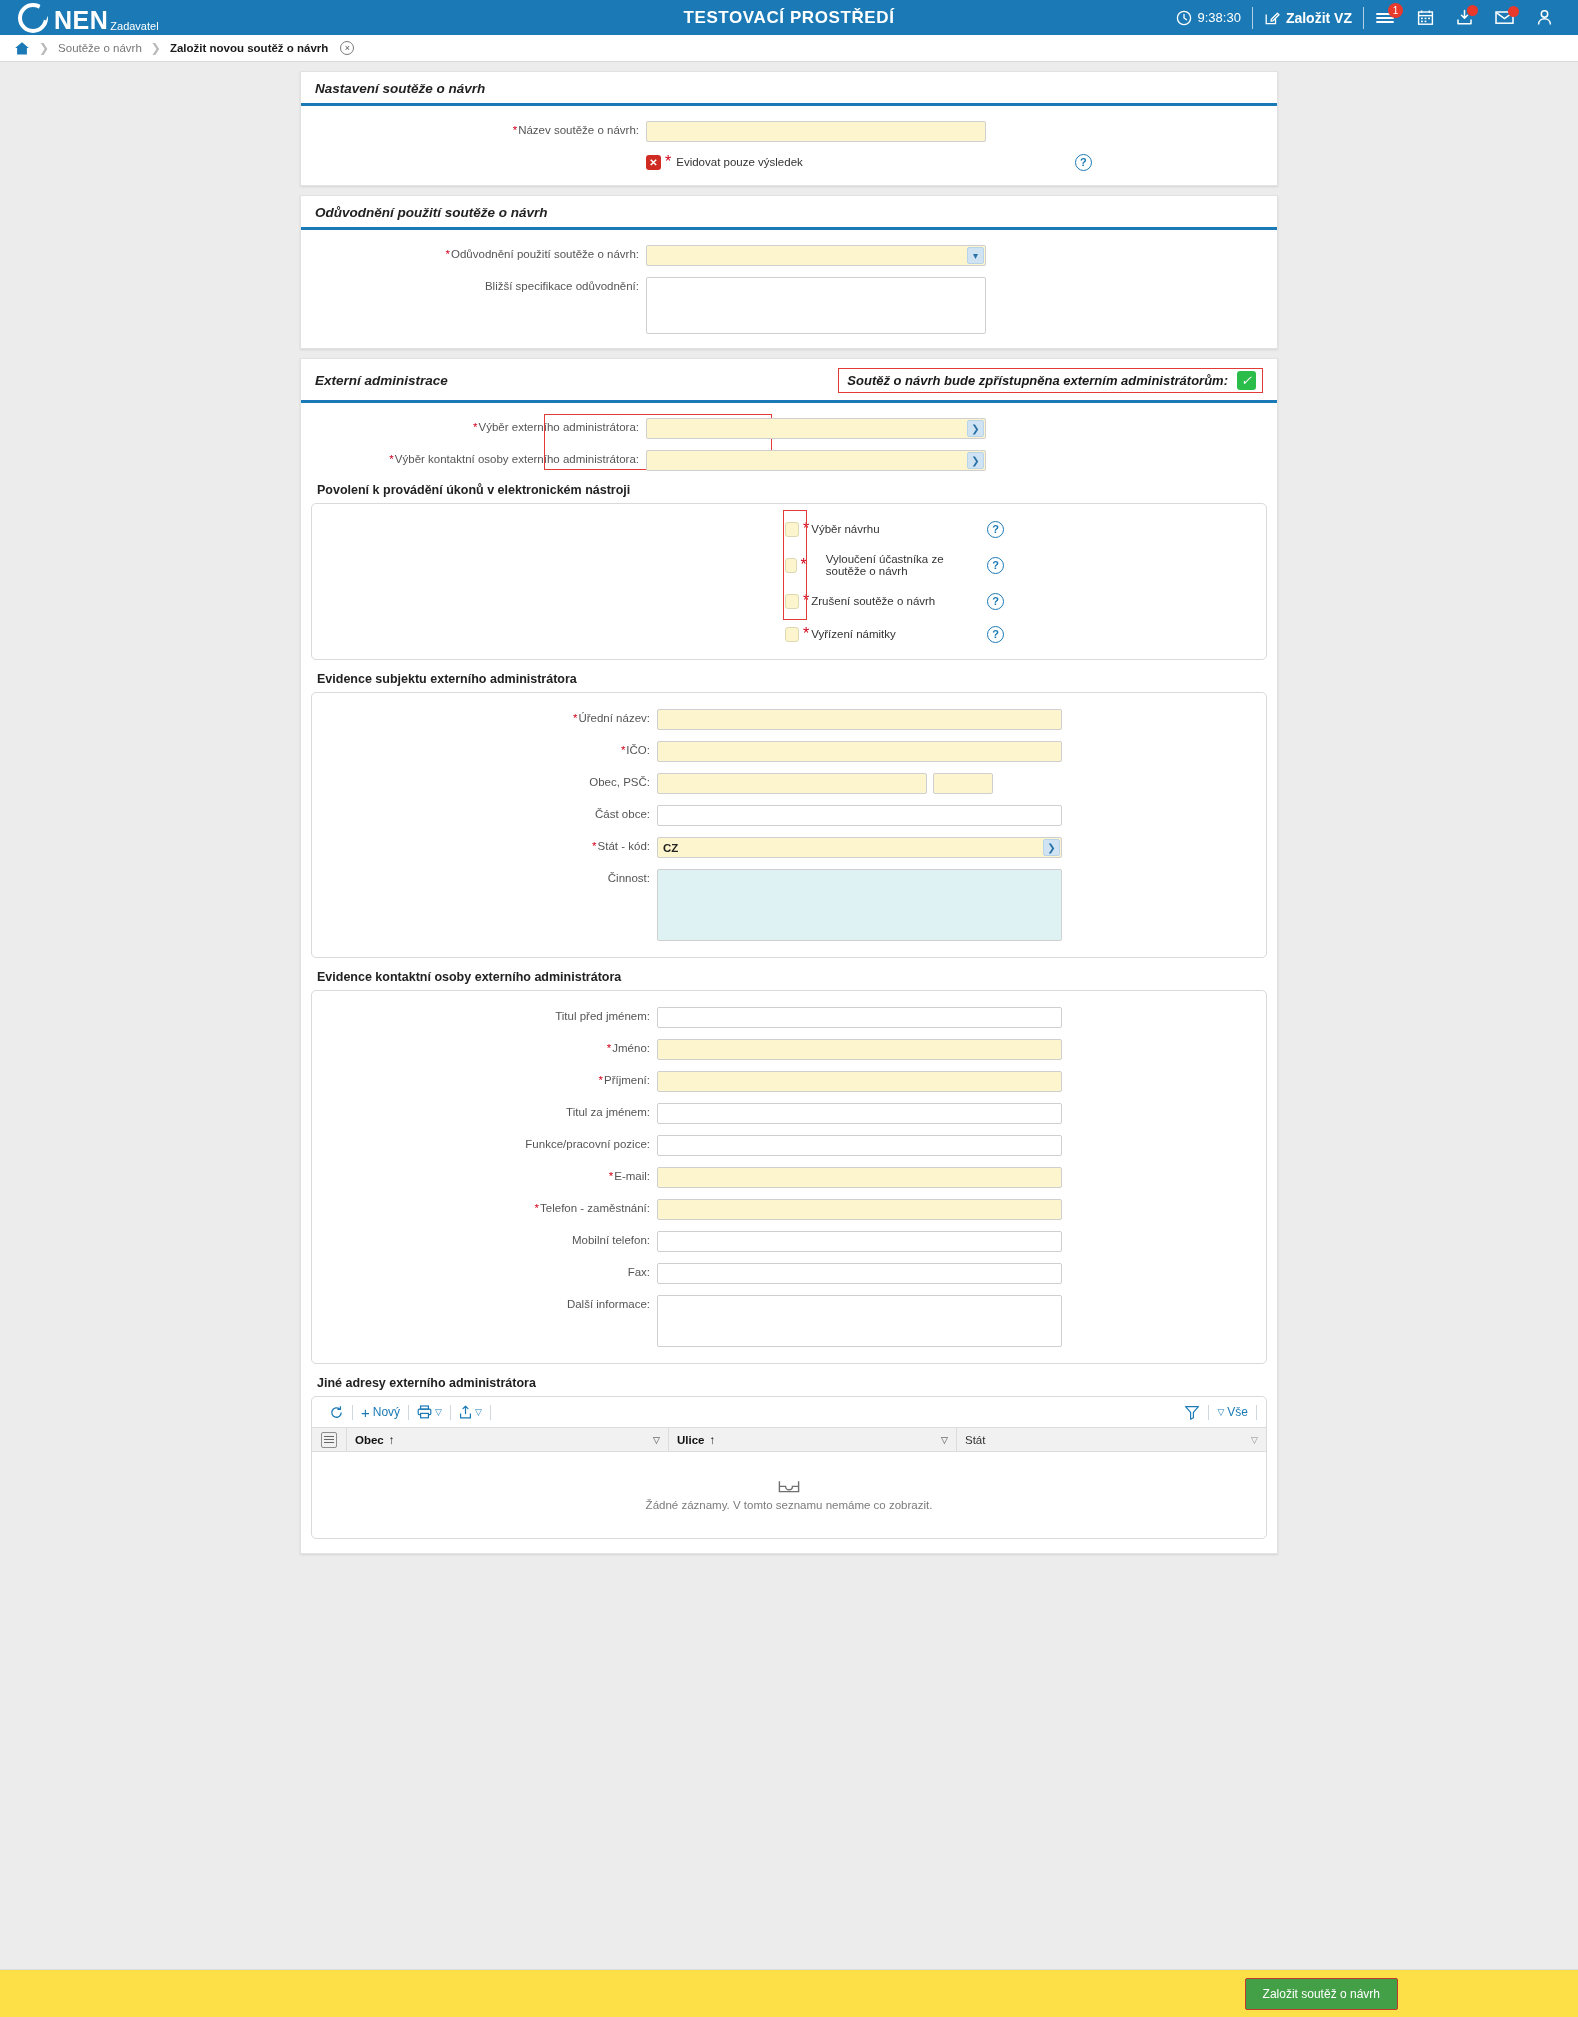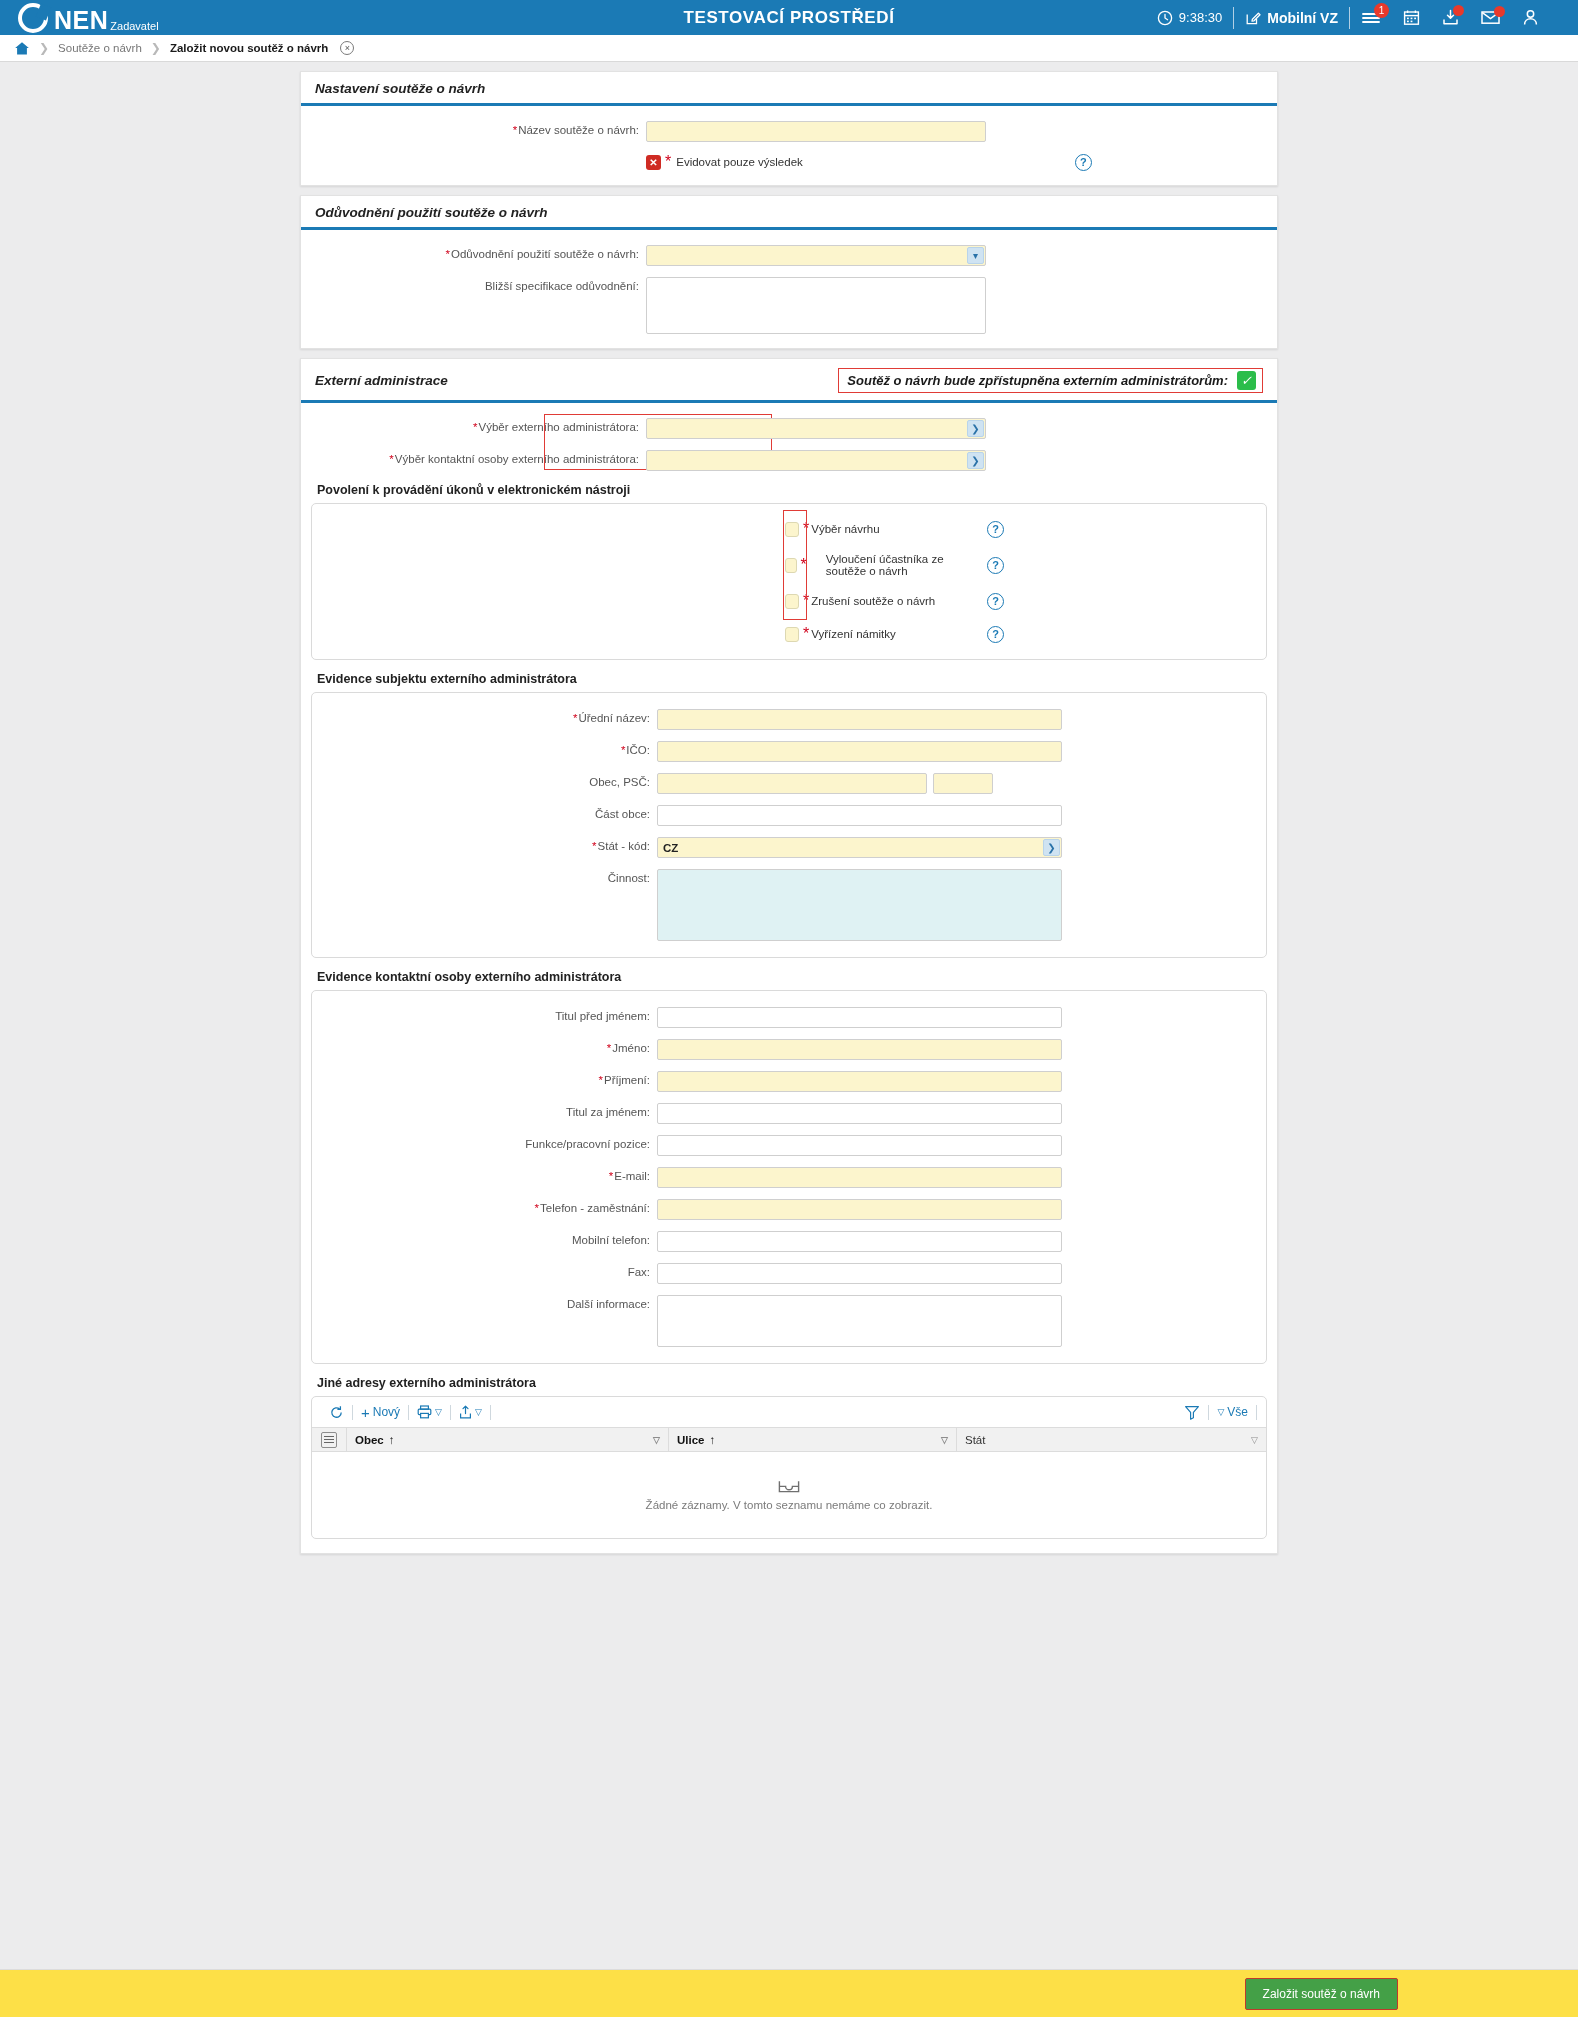--- a/index.html
+++ b/index.html
@@ -27,21 +27,21 @@
   }
   .brand-nen { font-size: 25px; font-weight: bold; letter-spacing: .5px; line-height: .95; }
   .brand-sub { font-size: 11px; margin-left: 2px; padding-bottom: 1px; }
   .topbar-title {
     position: absolute; left: 0; right: 0; text-align: center;
     font-size: 17px; font-weight: bold; letter-spacing: .6px;
     pointer-events: none;
   }
   .topbar-right {
     margin-left: auto; display: flex; align-items: center;
-    padding-right: 28px; gap: 0px; z-index: 2; justify-content: center;
+    padding-right: 14px; gap: 0px; z-index: 2; justify-content: center;
   }
   .tb-item { display: flex; align-items: center; gap: 6px; padding: 0 11px; font-size: 13px; }
   .tb-sep { width: 1px; height: 22px; background: #e4eef5; opacity: .75; }
   .tb-strong { font-weight: bold; font-size: 14px; }
   .icon-btn { position: relative; display: inline-flex; align-items: center; justify-content: center; }
   .badge {
     position: absolute; top: -7px; right: -8px;
     background: #e8392b; color: #fff; border-radius: 50%;
     min-width: 15px; height: 15px; font-size: 10px;
     display: flex; align-items: center; justify-content: center; padding: 0 3px;
@@ -251,21 +251,21 @@
       <span>9:38:30</span>
     </div>
     <div class="tb-sep"></div>
     <div class="tb-item">
       <span class="icon-btn">
         <svg width="16" height="16" viewBox="0 0 16 16">
             <path d="M2.2 4.4v9.2h9.3V8.7" fill="none" stroke="#fff" stroke-width="1.3"></path>
             <path d="M7.4 9.2l6-6 1.6 1.6-6 6-2 .4z" fill="none" stroke="#fff" stroke-width="1.3" stroke-linejoin="round"></path>
           </svg>
       </span>
-      <span class="tb-strong">Mobilní VZ</span>
+      <span class="tb-strong">Založit VZ</span>
     </div>
     <div class="tb-sep"></div>
     <div class="tb-item">
       <span class="icon-btn">
         <svg width="20" height="16" viewBox="0 0 20 16">
             <g stroke="#fff" stroke-width="1.9" stroke-linecap="round">
               <path d="M2 4h16"></path>
               <path d="M2 8h16"></path>
               <path d="M2 12h16"></path>
             </g>

